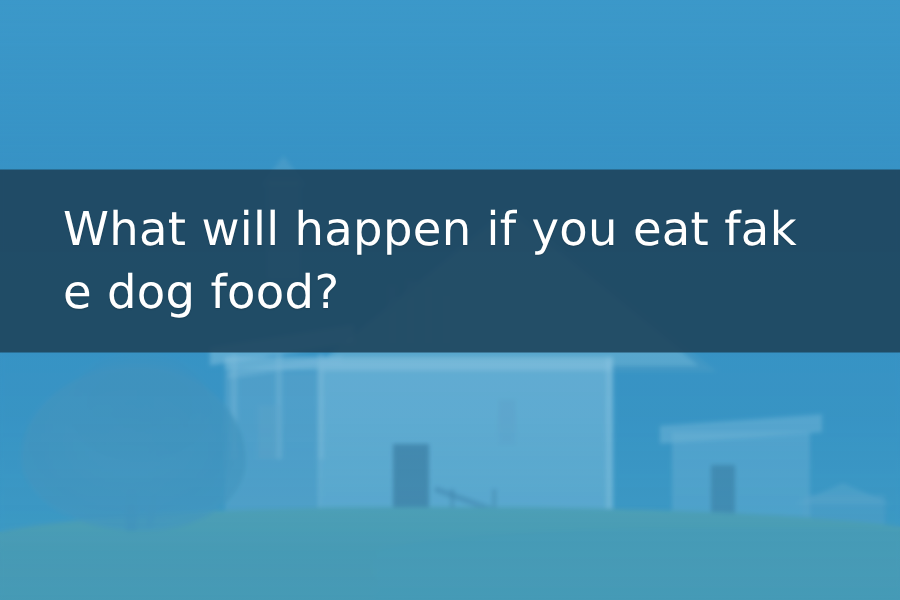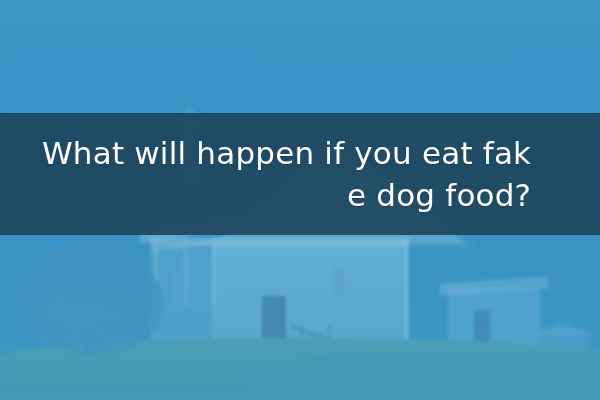--- a/index.html
+++ b/index.html
@@ -7,21 +7,20 @@
     padding: 0;
     background: #ffffff;
   }
   #stage {
     position: relative;
     width: 600px;
     height: 400px;
     overflow: hidden;
     background: #42a0ce;
     font-family: "DejaVu Sans", sans-serif;
-    text-align: right;
     -webkit-font-smoothing: antialiased;
   }
 
   
   .photo {
     position: absolute;
     inset: 0;
     overflow: hidden;
   }
   .sky {

